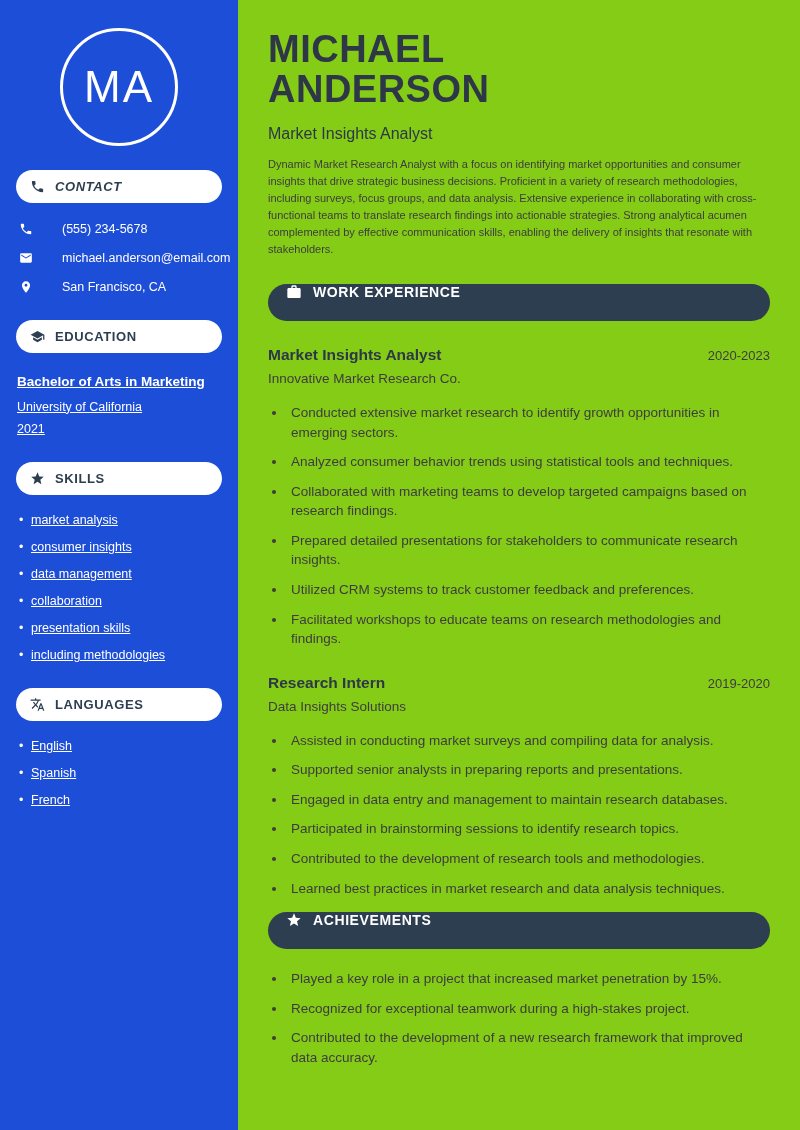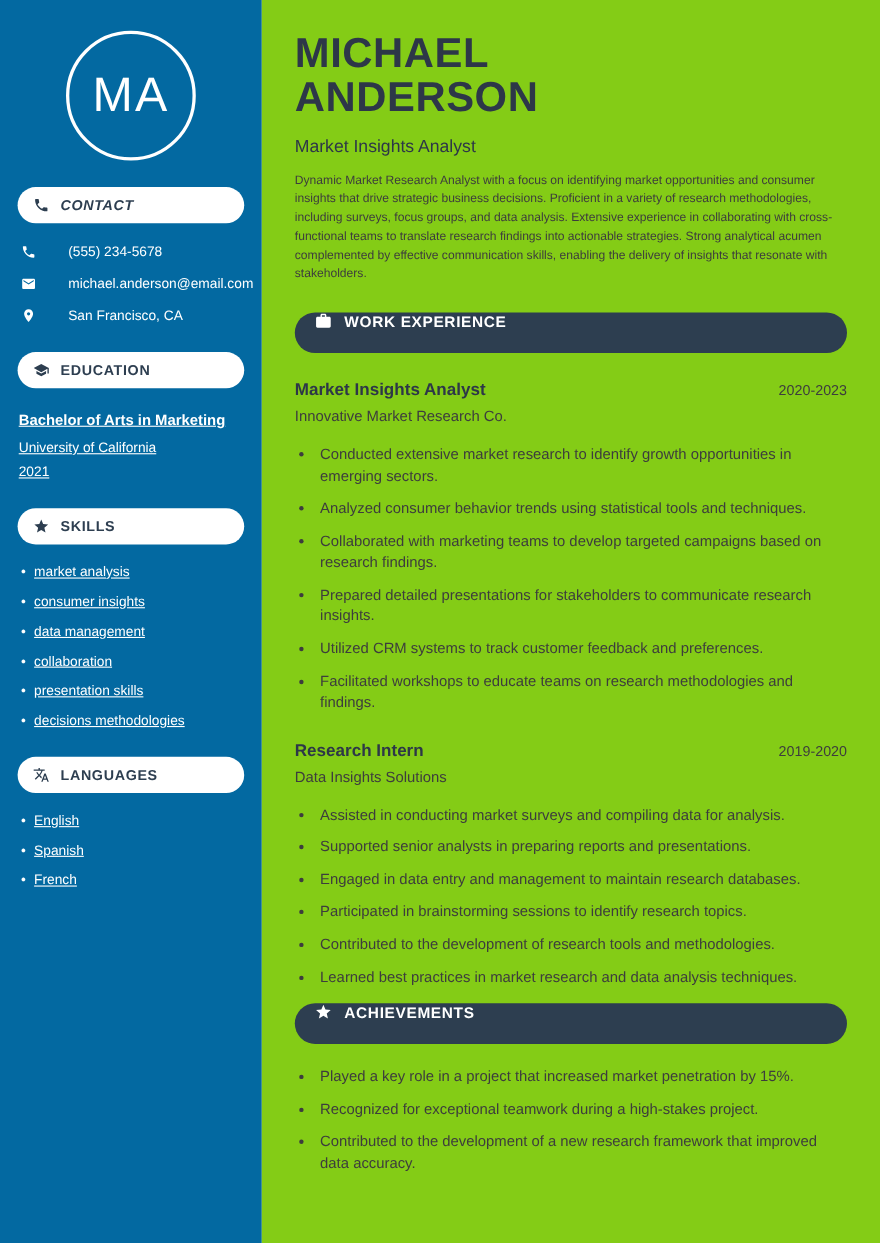--- a/index.html
+++ b/index.html
@@ -7,21 +7,21 @@
   body {
     width: 800px; height: 1130px;
     font-family: "Liberation Sans", sans-serif;
     overflow: hidden;
   }
   .page { display: flex; width: 800px; height: 1130px; }
 
   
   .sidebar {
     width: 238px; flex-shrink: 0;
-    background: #0369a1; color: #ffffff;
+    background: #1d4ed8; color: #ffffff;
     padding: 26px 16px 20px 16px;
   }
   .avatar {
     width: 118px; height: 118px; border-radius: 50%;
     border: 3px solid #ffffff;
     margin: 2px auto 24px auto;
     display: flex; align-items: center; justify-content: center;
   }
   .avatar span {
     font-size: 44px; color: #ffffff; letter-spacing: 2px; font-weight: 400;
@@ -149,21 +149,21 @@
         </svg>
       <span>SKILLS</span>
     </div>
 
     <ul class="dot-list">
       <li>market analysis</li>
       <li>consumer insights</li>
       <li>data management</li>
       <li>collaboration</li>
       <li>presentation skills</li>
-      <li>decisions methodologies</li>
+      <li>including methodologies</li>
     </ul>
 
     <div class="side-pill">
       <svg viewBox="0 0 24 24">
           <path d="M12.87 15.07l-2.54-2.51.03-.03c1.74-1.94 2.98-4.17 3.71-6.53H17V4h-7V2H8v2H1v1.99h11.17C11.5 7.92 10.44 9.75 9 11.35 8.07 10.32 7.3 9.19 6.69 8h-2c.73 1.63 1.73 3.17 2.98 4.56l-5.09 5.02L4 19l5-5 3.11 3.11.76-2.04zM18.5 10h-2L12 22h2l1.12-3h4.75L21 22h2l-4.5-12zm-2.62 7l1.62-4.33L19.12 17h-3.24z"></path>
         </svg>
       <span>LANGUAGES</span>
     </div>
 
     <ul class="dot-list">

